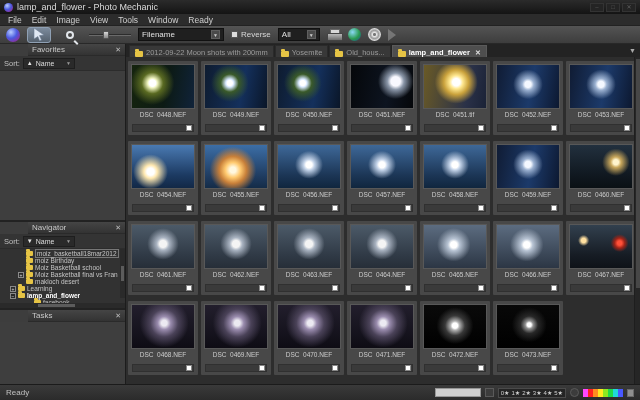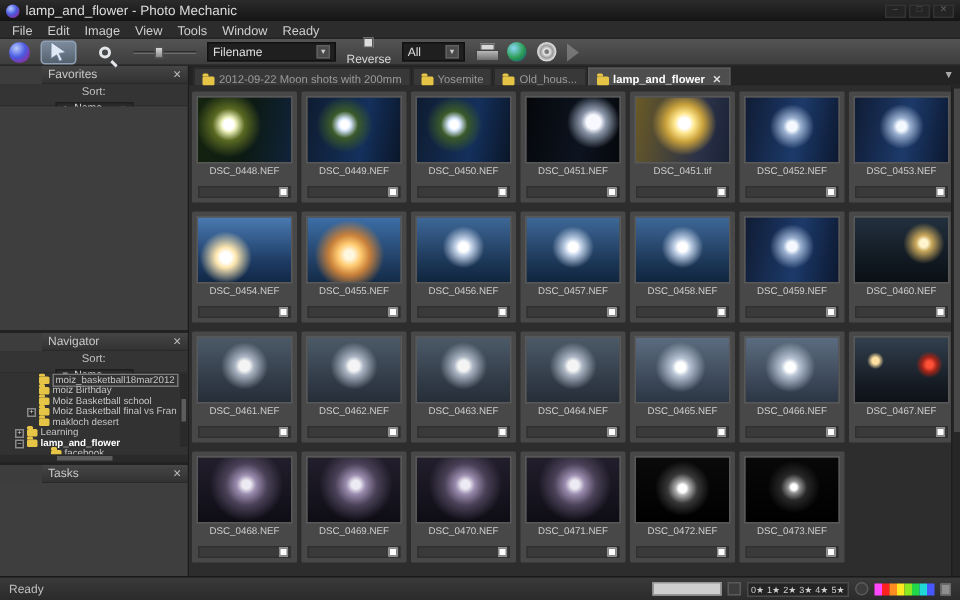--- a/index.html
+++ b/index.html
@@ -25,39 +25,39 @@
   .cursorsvg{display:block;}
   .loupe{width:8px;height:8px;border:2px solid #e2e6ea;border-radius:50%;position:relative;}
   .loupe::after{content:"";position:absolute;width:2px;height:5px;background:#e2e6ea;left:7px;top:7px;transform:rotate(-45deg);}
   .slider{width:42px;height:16px;position:relative;}
   .slider .track{position:absolute;left:0;right:0;top:7px;height:2px;background:#2c2c2c;border-bottom:1px solid #6a6a6a;}
   .slider .handle{position:absolute;left:14px;top:4px;width:6px;height:8px;background:linear-gradient(#d8d8d8,#8a8a8a);border:1px solid #555;border-radius:1px;}
   .select{height:13px;background:#1f1f1f;border:1px solid #111;display:flex;align-items:center;color:#e0e0e0;font-size:8px;padding:0 3px;gap:3px;}
   .select .caret{margin-left:auto;width:9px;height:9px;background:#4a4a4a;color:#ccc;font-size:5px;line-height:9px;text-align:center;border:1px solid #5f5f5f;}
   .sel-sort{width:86px;}
   .sel-filter{width:42px;}
-  .chk{display:flex;align-items:center;gap:3px;color:#d8d8d8;font-size:8px;flex-direction:column;}
+  .chk{display:flex;align-items:center;gap:3px;color:#d8d8d8;font-size:8px;}
   .chkbox{width:7px;height:7px;background:#ddd;border:1px solid #555;}
   .printer{width:14px;height:11px;position:relative;}
   .printer::before{content:"";position:absolute;left:3px;top:0;width:8px;height:4px;background:#d8d8d8;border:1px solid #666;}
   .printer::after{content:"";position:absolute;left:0;top:4px;width:14px;height:6px;background:linear-gradient(#b8b8b8,#6e6e6e);border-radius:1px;border:1px solid #444;}
   .globe{width:13px;height:13px;border-radius:50%;background:radial-gradient(circle at 35% 32%,#8ad8f4,#2a9a50 55%,#1a5a8a 90%);}
   .disc{width:13px;height:13px;border-radius:50%;background:radial-gradient(circle,#777 12%,#e8e8e8 22%,#9a9a9a 45%,#dcdcdc 65%,#808080 95%);}
   .playtri{width:0;height:0;border-left:8px solid #9a9a9a;border-top:6px solid transparent;border-bottom:6px solid transparent;opacity:.55;}
 
   
   .main{display:flex;height:340px;background:#262626;}
   .sidebar{width:126px;display:flex;flex-direction:column;gap:2px;background:#222;border-right:1px solid #1c1c1c;}
   .panel{display:flex;flex-direction:column;background:#3d3d3d;}
   .p-fav{height:176px;}
   .p-nav{height:86px;}
   .p-task{flex:1;}
   .phead{height:12px;background:linear-gradient(#454545,#333);display:flex;align-items:center;padding:0 4px;font-size:8px;color:#c8c8c8;border-bottom:1px solid #2a2a2a;margin-left:28px;}
   .pclose{margin-left:auto;color:#bbb;font-size:7px;}
-  .sortrow{height:15px;background:#343434;display:flex;align-items:center;padding:0 4px;gap:3px;font-size:7.5px;color:#c0c0c0;border-bottom:1px solid #2c2c2c;flex-direction:column;}
+  .sortrow{height:15px;background:#343434;display:flex;align-items:center;padding:0 4px;gap:3px;font-size:7.5px;color:#c0c0c0;border-bottom:1px solid #2c2c2c;}
   .sortdd{height:11px;background:#2a2a2a;border:1px solid #1e1e1e;display:flex;align-items:center;gap:3px;padding:0 3px;color:#ddd;font-size:7px;min-width:52px;}
   .sortdd .dir{font-size:6px;color:#e8e8e8;}
   .sortdd .caret2{margin-left:auto;font-size:5px;color:#999;}
   .pbody{flex:1;background:#3e3e3e;}
 
   
   .treewrap{flex:1;position:relative;background:#323232;overflow:hidden;}
   .tree{position:absolute;left:0;top:1px;right:5px;}
   .trow{display:flex;align-items:center;gap:2px;height:7px;}
   .exp{width:6px;height:6px;border:1px solid #8a8a8a;background:#2a2a2a;color:#ddd;font-size:5px;line-height:4px;text-align:center;flex:none;}

